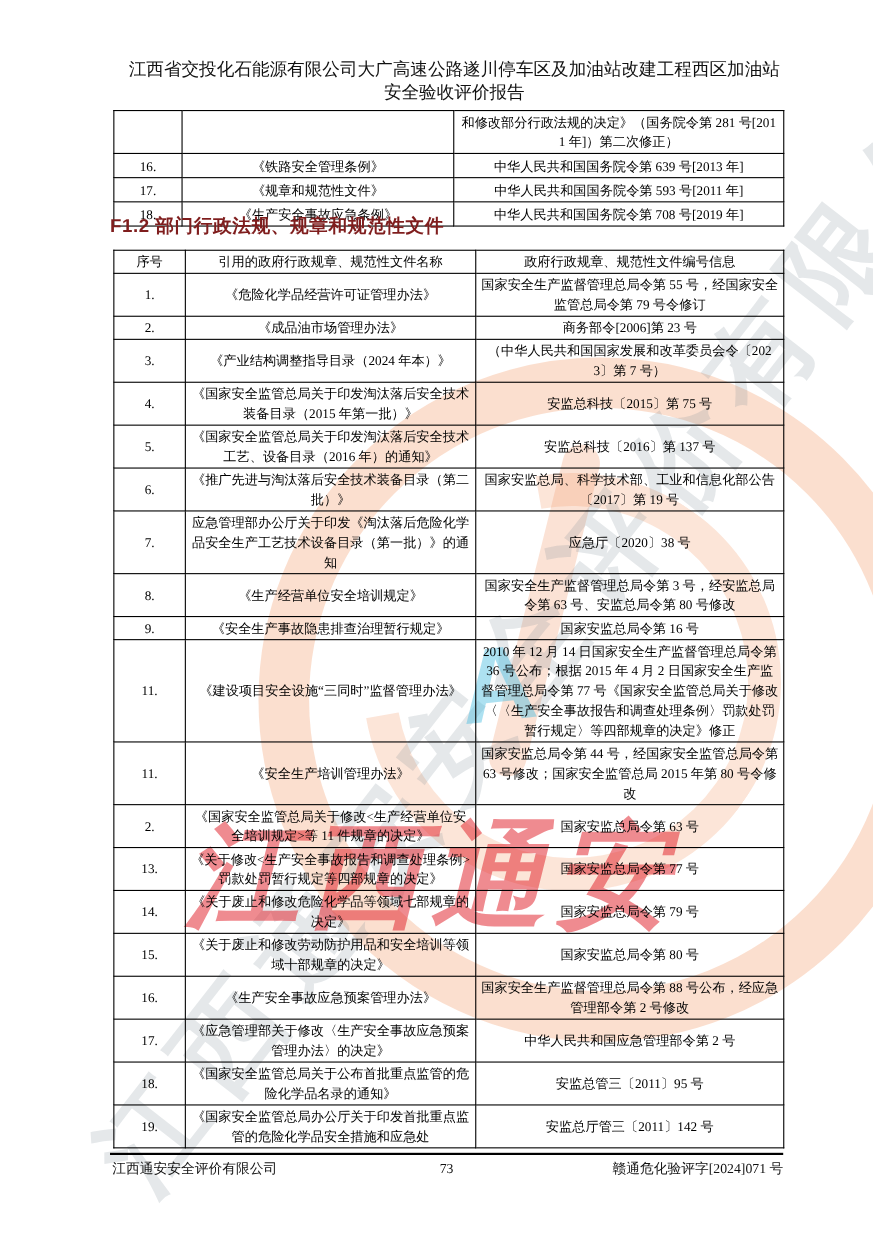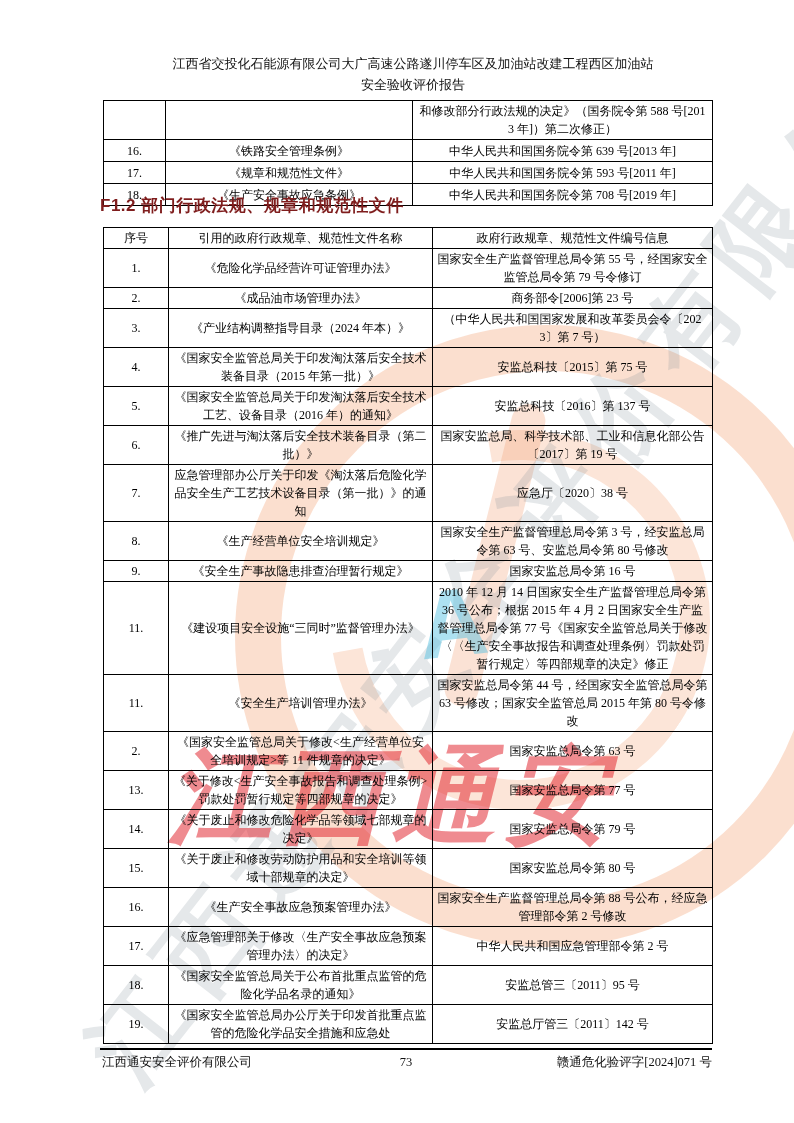--- a/index.html
+++ b/index.html
@@ -38,21 +38,21 @@
   }
   .wm-cyan{
     left:418px;top:568px;font-size:96px;font-weight:bold;
     color:rgba(74,188,224,0.45);
     font-family:"Liberation Sans",sans-serif;transform:rotate(-6deg);
   }
   
   .content{position:absolute;inset:0;z-index:2;}
   .doc-header{
     position:absolute;top:53px;left:0;right:0;text-align:center;
-    font-size:13px;line-height:21px;color:#111;margin-left:32px;
+    font-size:16px;line-height:21px;color:#111;margin-left:32px;
   }
   .tbl{
     position:absolute;left:103px;width:609px;border-collapse:collapse;
     table-layout:fixed;
   }
   .tbl td,.tbl th{
     border:1px solid #000;font-size:12px;line-height:18px;
     padding:1px 4px;text-align:center;vertical-align:middle;
     font-weight:normal;word-break:break-all;
   }
@@ -102,21 +102,21 @@
   <table class="tbl" id="table-continued">
     <colgroup>
         <col class="c1">
         <col class="c2">
         <col class="c3">
       </colgroup>
     <tbody>
         <tr>
           <td></td>
           <td></td>
-          <td>和修改部分行政法规的决定》（国务院令第 588 号[2013 年]）第二次修正）</td>
+          <td>和修改部分行政法规的决定》（国务院令第 281 号[2011 年]）第二次修正）</td>
         </tr>
         <tr>
           <td>16.</td>
           <td>《铁路安全管理条例》</td>
           <td>中华人民共和国国务院令第 639 号[2013 年]</td>
         </tr>
         <tr>
           <td>17.</td>
           <td>《规章和规范性文件》</td>
           <td>中华人民共和国国务院令第 593 号[2011 年]</td>

